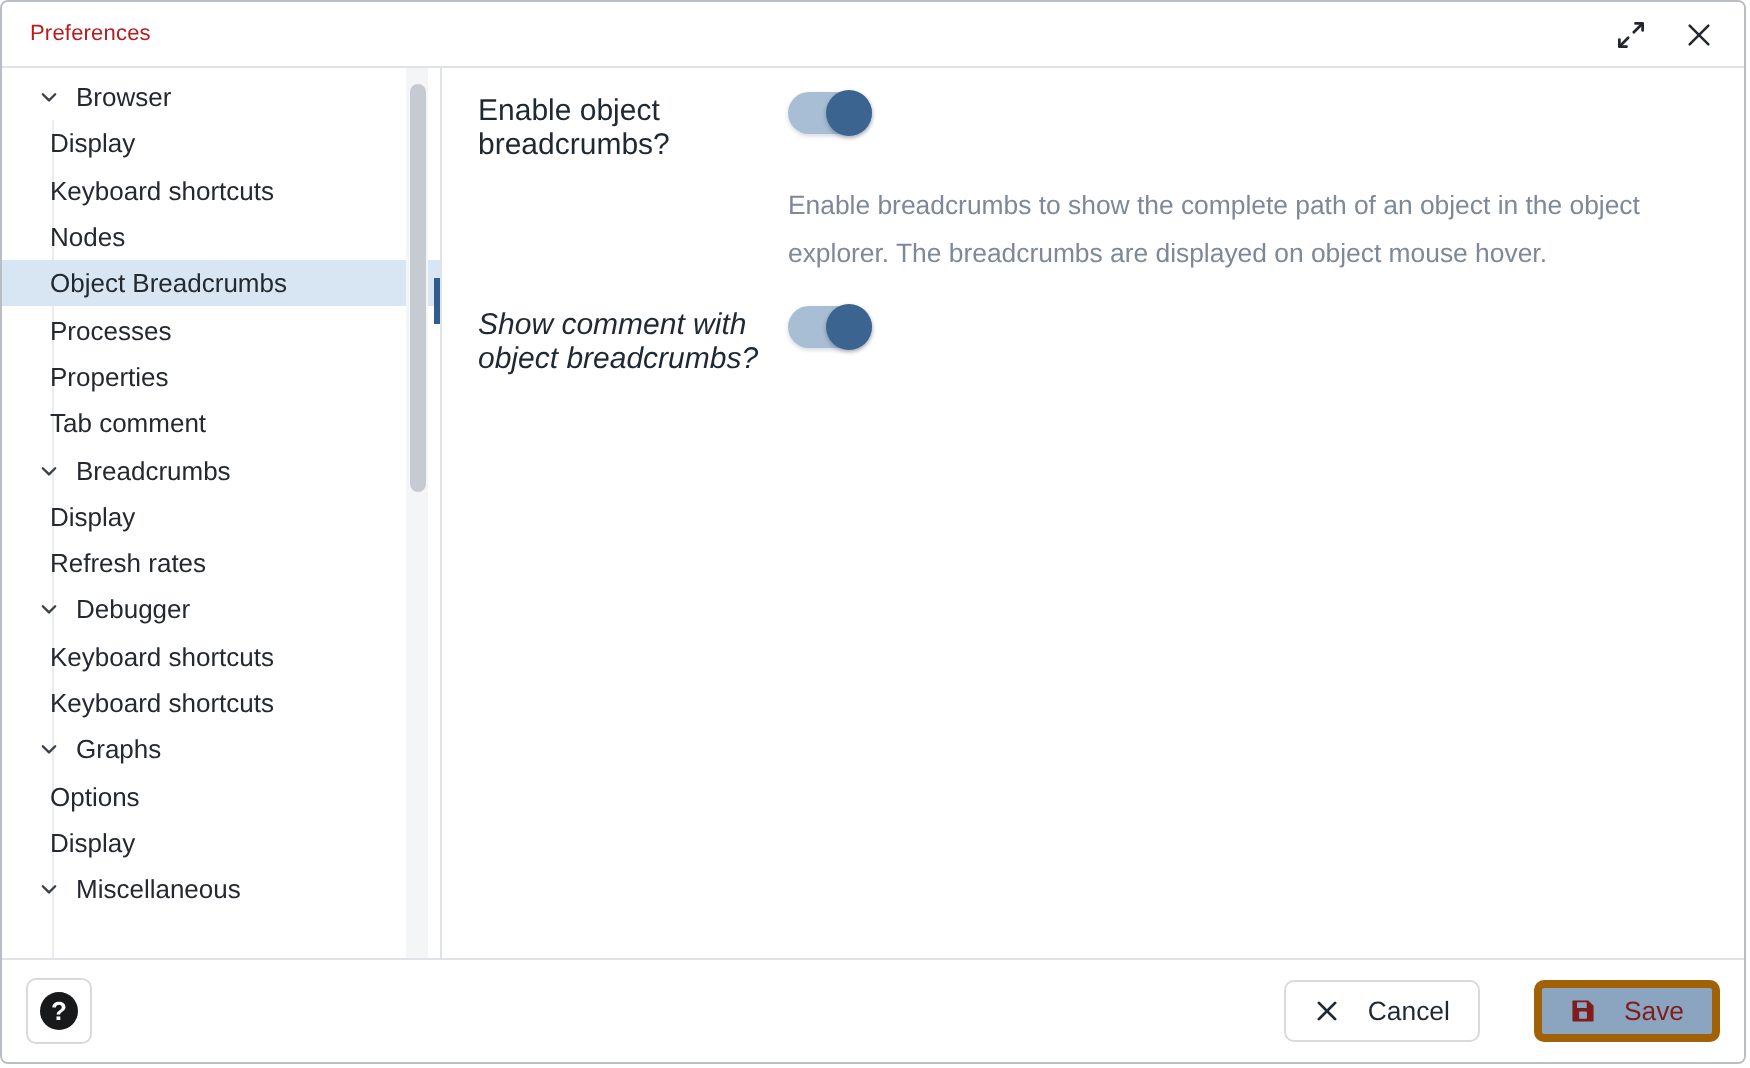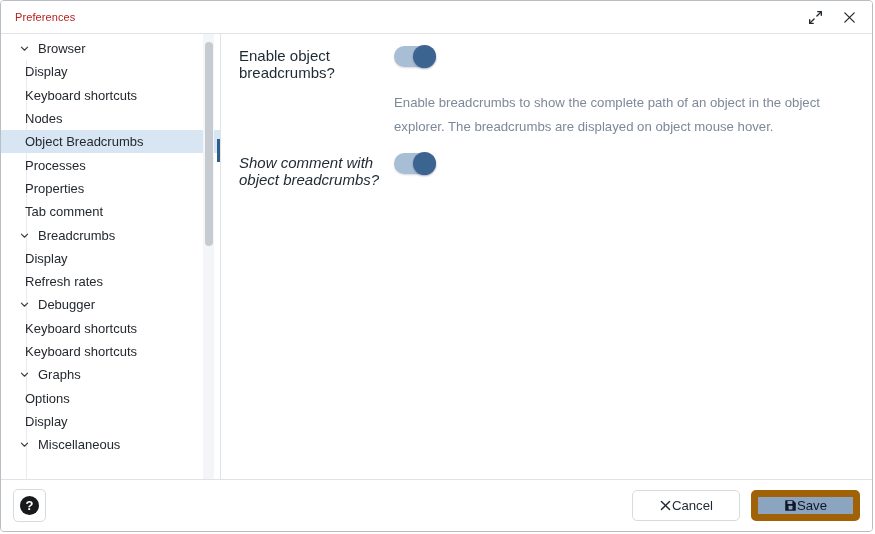--- a/index.html
+++ b/index.html
@@ -245,36 +245,37 @@
   .footer-actions {
     display: flex;
     align-items: center;
     gap: 11px;
   }
   .btn {
     height: 31px;
     border-radius: 5px;
     display: flex;
     align-items: center;
-    gap: 0;
-    padding: 0 26px;
+    gap: 14px;
+    padding: 0 14px;
     font-size: 13.2px;
     cursor: pointer;
     box-sizing: border-box;
     user-select: none;
   }
   .btn-cancel {
     background: #ffffff;
     border: 1px solid #d7dade;
     color: #1f2933;
   }
   .btn-save {
     background: #8ba5c0;
-    border: 7px solid #a16207;
-    color: #0f172a;
+    border: 4px solid #a16207;
+    color: #7f1d1d;
+    margin-left: 16px;
   }
   .btn svg { display: block; }
 </style>
 </head>
 <body>
 
 <div class="window">
 
   <div class="titlebar">
     <div class="title-text">Preferences</div>

